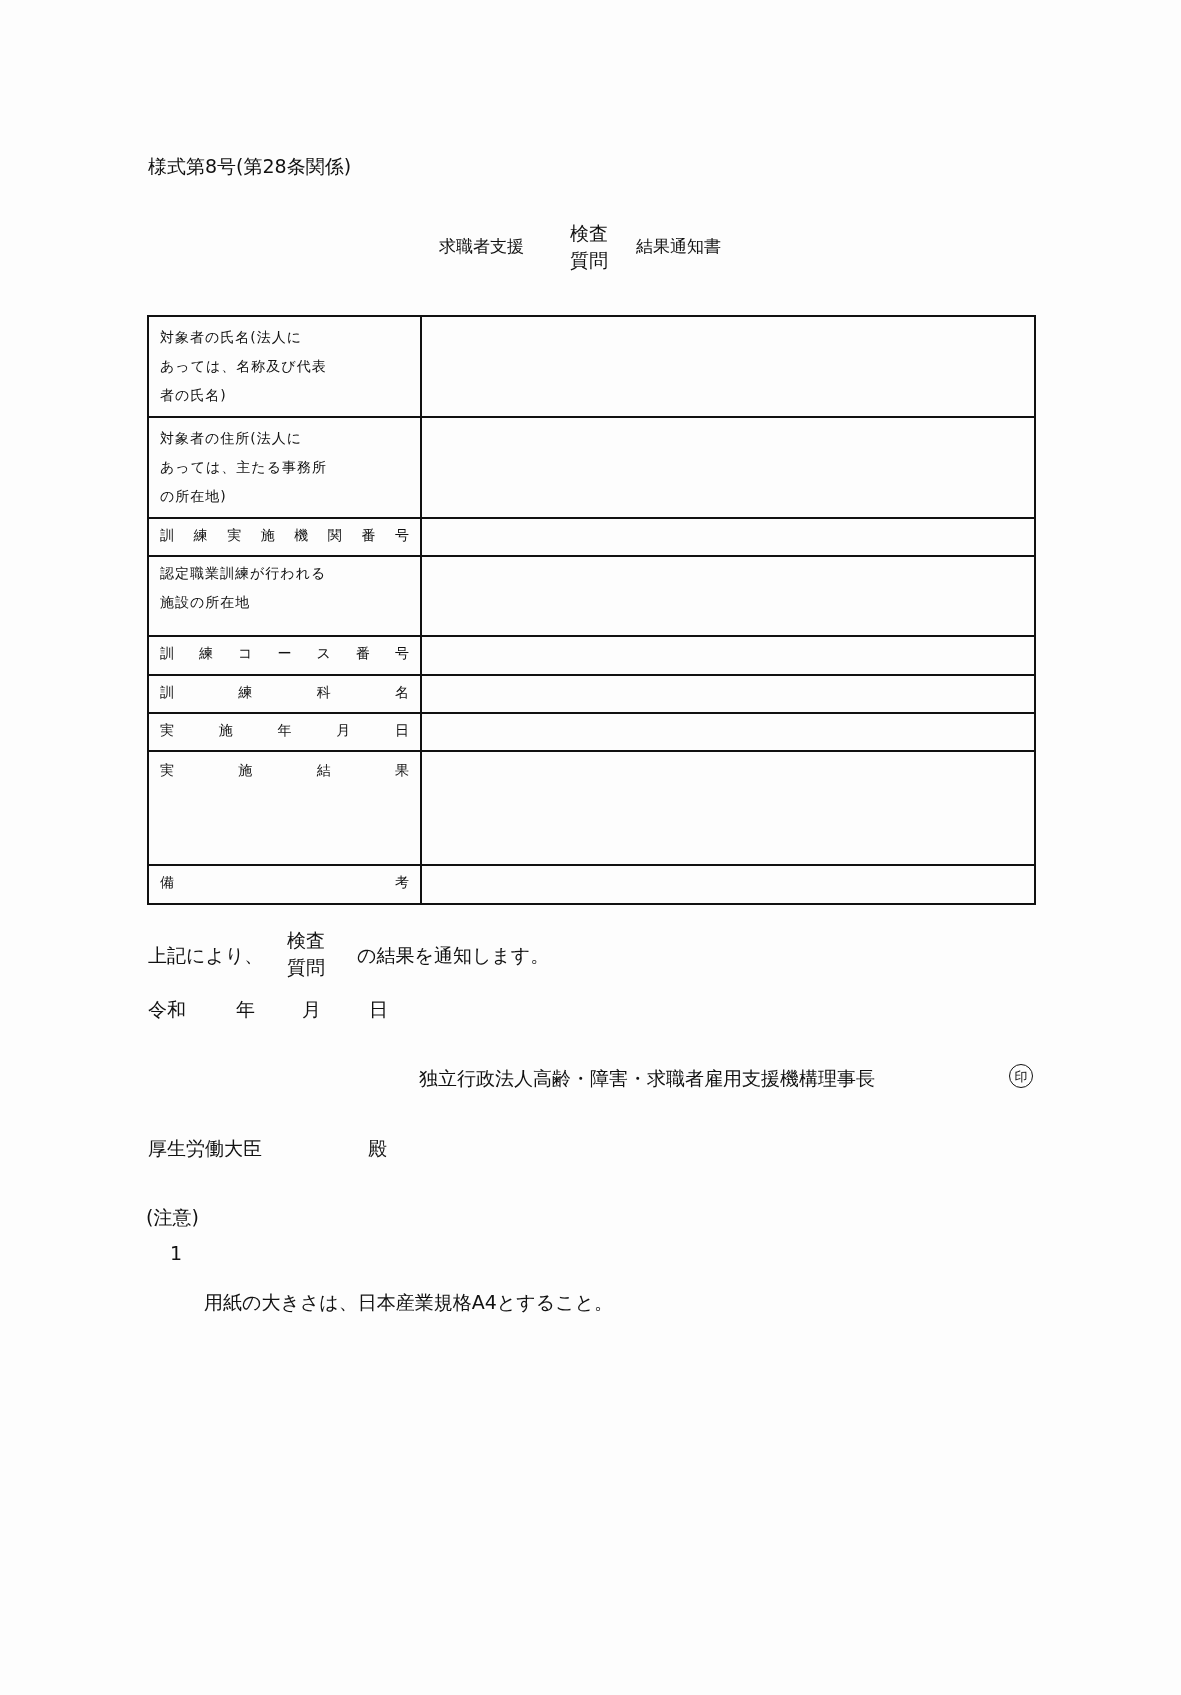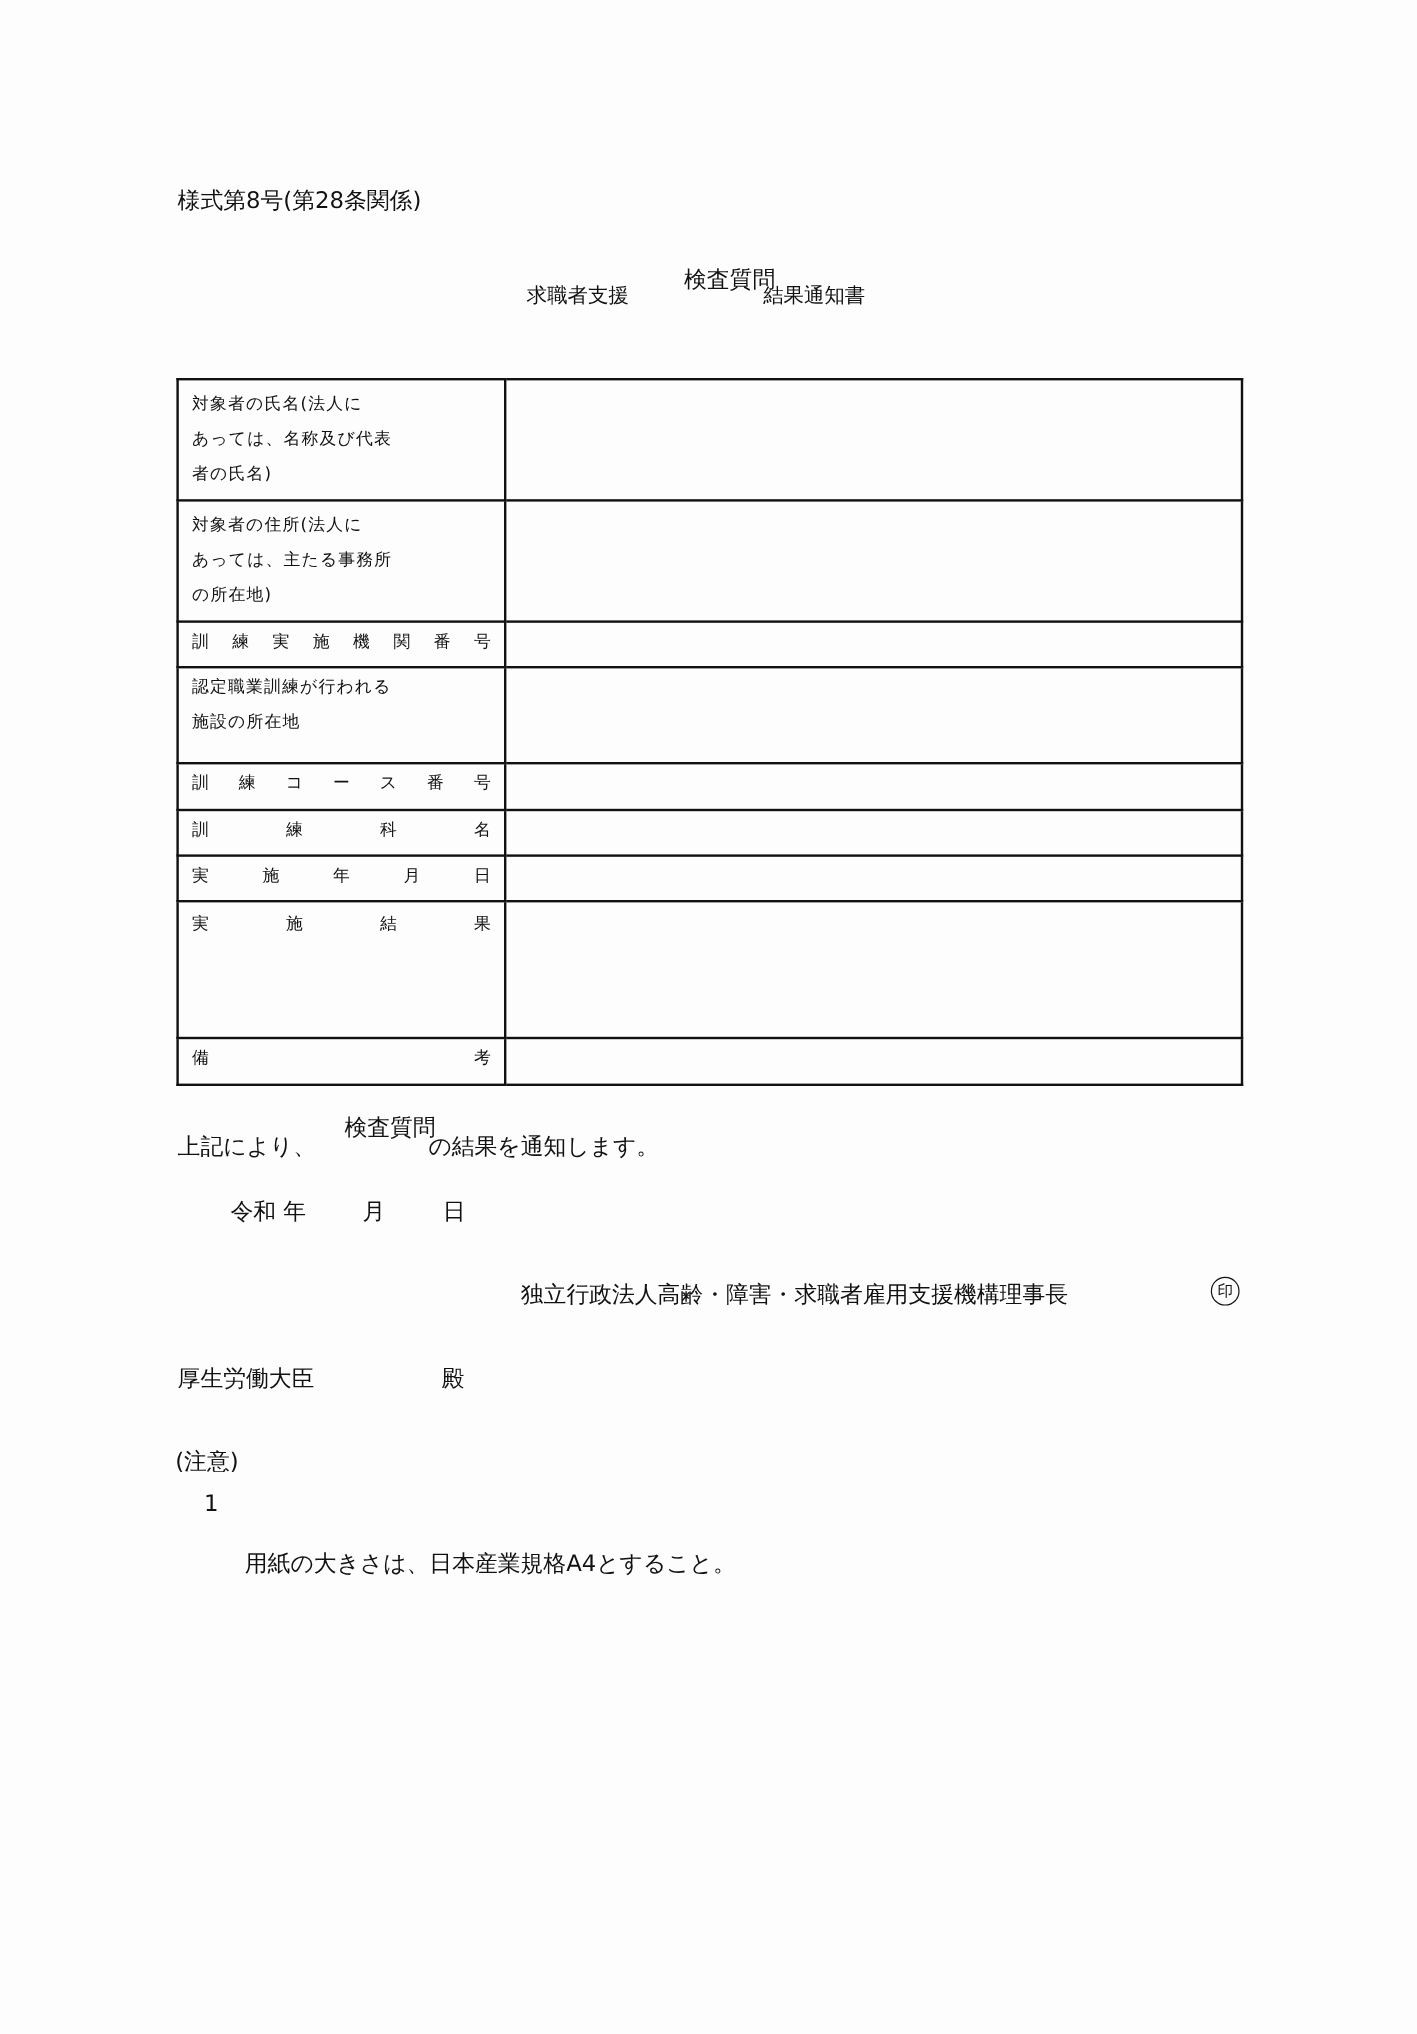--- a/index.html
+++ b/index.html
@@ -4,21 +4,21 @@
   <style>
     html, body { margin: 0; padding: 0; }
     body {
       width: 1181px; height: 1695px; background: #fdfdfd; position: relative;
       font-family: "DejaVu Sans", "Liberation Sans", sans-serif; color: #111;
       font-size: 19px; overflow: hidden;
     }
     .abs { position: absolute; white-space: nowrap; }
     .form-no { left: 148px; top: 154px; }
     .title-part { font-size: 17px; }
-    .stack { position: absolute; display: flex; align-items: center; line-height: 27px; }
+    .stack { position: absolute; display: flex; flex-direction: column; align-items: center; line-height: 27px; }
     table.form {
       position: absolute; left: 147px; top: 315px; width: 889px;
       border-collapse: collapse; table-layout: fixed;
     }
     table.form td { border: 2px solid #111; padding: 0; vertical-align: top; }
     table.form td.label { width: 250px; padding: 6px 10px 0 11px; line-height: 29px; font-size: 14px; letter-spacing: 1px; }
     table.form td.value { }
     .spread { display: flex; justify-content: space-between; }
     .seal {
       position: absolute; left: 1009px; top: 1064px; width: 22px; height: 22px;
@@ -143,27 +143,27 @@
 <div>
   <span class="abs" style="left:148px; top:943px;">上記により、</span>
   <div class="stack" style="left:287px; top:927px;">
     <span>検査</span>
     <span>質問</span>
   </div>
   <span class="abs" style="left:357px; top:943px;">の結果を通知します。</span>
 </div>
 
 <div>
-  <span class="abs" style="left:148px; top:997px;margin-left:44px;">令和</span>
+  <span class="abs" style="left:148px; top:997px;">令和</span>
   <span class="abs" style="left:236px; top:997px;">年</span>
   <span class="abs" style="left:302px; top:997px;">月</span>
   <span class="abs" style="left:369px; top:997px;">日</span>
 </div>
 
-<span class="abs" style="left:419px; top:1066px;margin-left:15px;">独立行政法人高齢・障害・求職者雇用支援機構理事長</span>
+<span class="abs" style="left:419px; top:1066px;">独立行政法人高齢・障害・求職者雇用支援機構理事長</span>
 <span class="seal">印</span>
 
 <span class="abs" style="left:148px; top:1136px;">厚生労働大臣</span>
 <span class="abs" style="left:368px; top:1136px;">殿</span>
 
 <div>
   <span class="abs" style="left:146px; top:1205px;">(注意)</span>
   <span class="abs" style="left:170px; top:1242px;">1</span>
   <span class="abs" style="left:204px; top:1242px;margin-top:48px;">用紙の大きさは、日本産業規格A4とすること。</span>
 </div>

